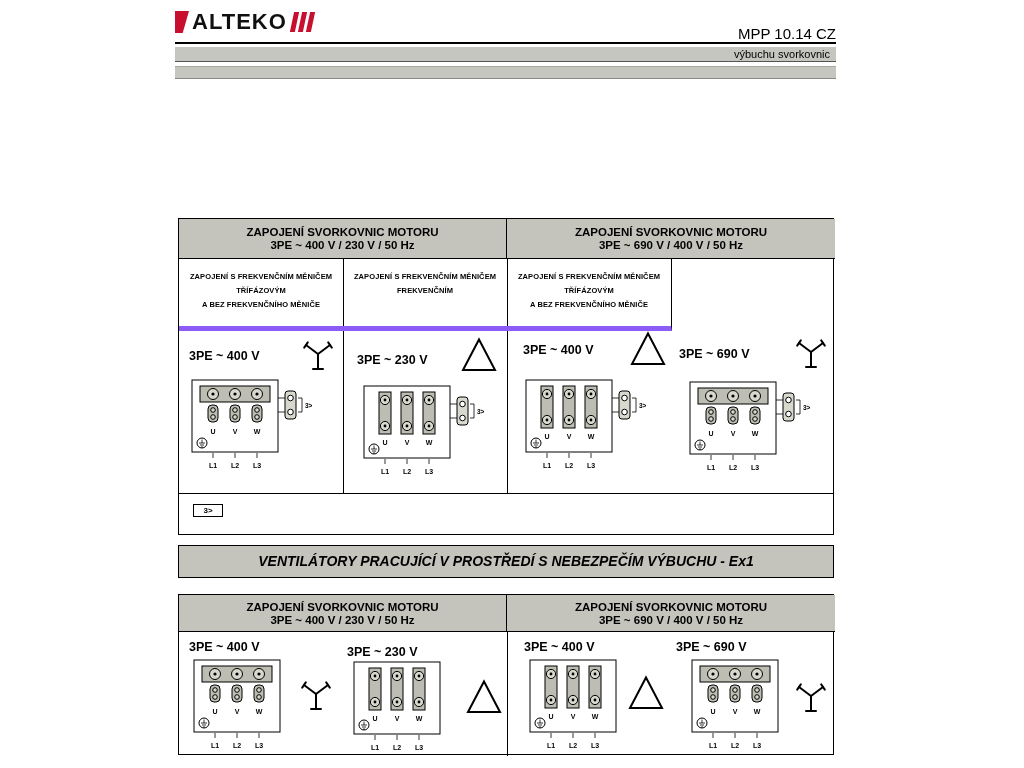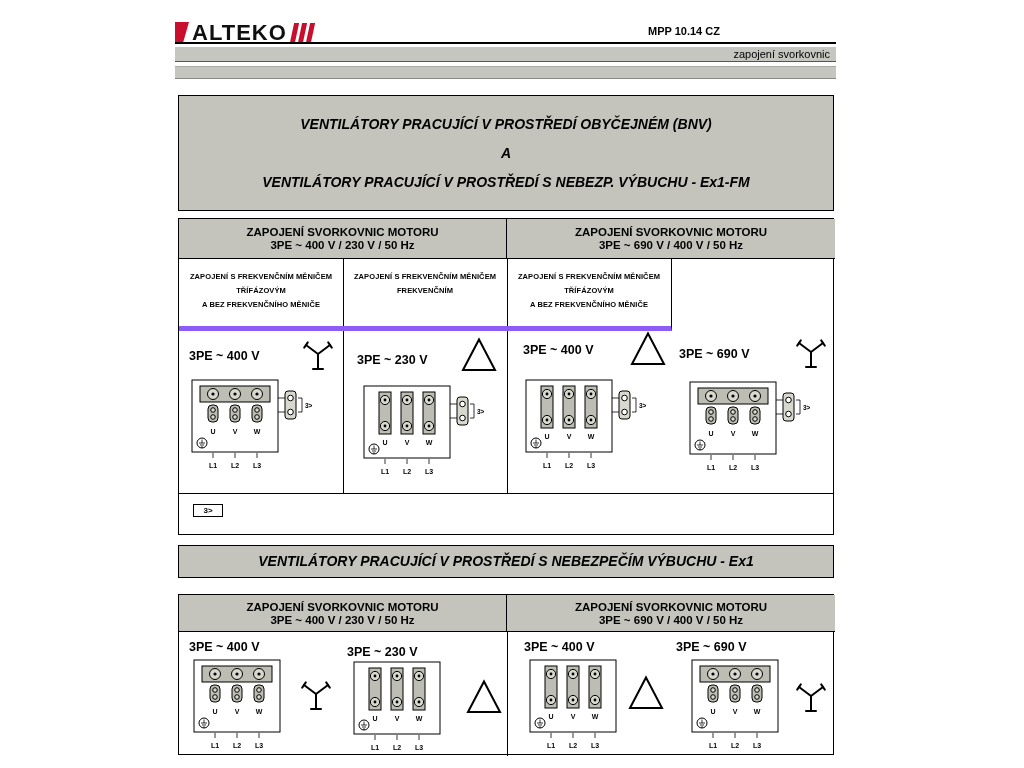--- a/index.html
+++ b/index.html
@@ -8,21 +8,21 @@
           font-family:"Liberation Sans", sans-serif; color:#000; overflow:hidden; }
   .abs { position:absolute; }
 
   
   .logo { display:flex; align-items:center; height:28px; }
   .logo-flag { width:14px; height:22px; background:#c8102e;
                clip-path:polygon(0 0,100% 0,55% 100%,0 100%); margin-right:3px; }
   .logo-text { font-size:22px; font-weight:bold; letter-spacing:1px; color:#101010; line-height:22px; }
   .logo-bars { display:flex; gap:3px; margin-left:5px; }
   .logo-bars i { display:block; width:5px; height:20px; background:#c8102e; transform:skewX(-12deg); }
-  .doc-code { font-size:11px; font-weight:bold; text-align:left; }
+  .doc-code { font-size:15px; font-weight:normal; text-align:right; }
   .subtitle-bar { background:#c6c6c0; border-bottom:1px solid #555; text-align:right;
                   font-size:11px; line-height:14px; padding-right:6px; }
   .decor-bar { background:#c6c6c0; border-top:1px solid #a8a8a2; border-bottom:1px solid #8a8a84; }
 
   
   .title-box { background:#c4c4bd; border:1px solid #000; display:flex; flex-direction:column;
                justify-content:center; align-items:center; gap:13px;
                font-weight:bold; font-style:italic; font-size:14px; text-align:center; }
   .title-box2 { background:#c4c4bd; border:1px solid #000; text-align:center; font-weight:bold;
                 font-style:italic; font-size:14px; line-height:31px; }
@@ -38,41 +38,36 @@
   .footnote { border-top:1px solid #000; }
   .fsym { width:30px; height:13px; border:1px solid #000; font-size:8px; text-align:center;
           line-height:11px; font-weight:bold; background:#fff; }
   .ftext { font-size:8.5px; font-weight:bold; line-height:13px; white-space:nowrap; }
 </style>
 </head>
 <body>
 
 <div class="page">
 
-  <div class="abs logo" style="left:175px;top:19px">
+  <div class="abs logo" style="left:175px;top:8px">
     <span class="logo-flag"></span>
     <span class="logo-text">ALTEKO</span>
     <span class="logo-bars">
         <i></i>
         <i></i>
         <i></i>
       </span>
   </div>
   <div class="abs doc-code" style="left:648px;top:25px;width:188px">MPP 10.14 CZ</div>
   <div class="abs" style="left:175px;top:42px;width:661px;height:2px;background:#000"></div>
   <div class="abs subtitle-bar" style="left:175px;top:47px;width:661px;height:15px">
-    <span>zapojení svorkovnic</span>
+    <span>výbuchu svorkovnic</span>
   </div>
   <div class="abs decor-bar" style="left:175px;top:66px;width:661px;height:13px"></div>
 
-  <div class="abs title-box" style="left:178px;top:95px;width:656px;height:116px">
-    <div>VENTILÁTORY PRACUJÍCÍ V PROSTŘEDÍ OBYČEJNÉM (BNV)</div>
-    <div>A</div>
-    <div>VENTILÁTORY PRACUJÍCÍ V PROSTŘEDÍ S NEBEZP. VÝBUCHU - Ex1-FM</div>
-  </div>
 
   <div class="abs table" style="left:178px;top:218px;width:656px;height:317px">
 
     <div class="abs hcell" style="left:0;top:0;width:328px;height:40px;border-right:1px solid #000">
       <div>ZAPOJENÍ SVORKOVNIC MOTORU</div>
       <div>3PE ~ 400 V / 230 V / 50 Hz</div>
     </div>
     <div class="abs hcell" style="left:328px;top:0;width:328px;height:40px">
       <div>ZAPOJENÍ SVORKOVNIC MOTORU</div>
       <div>3PE ~ 690 V / 400 V / 50 Hz</div>

